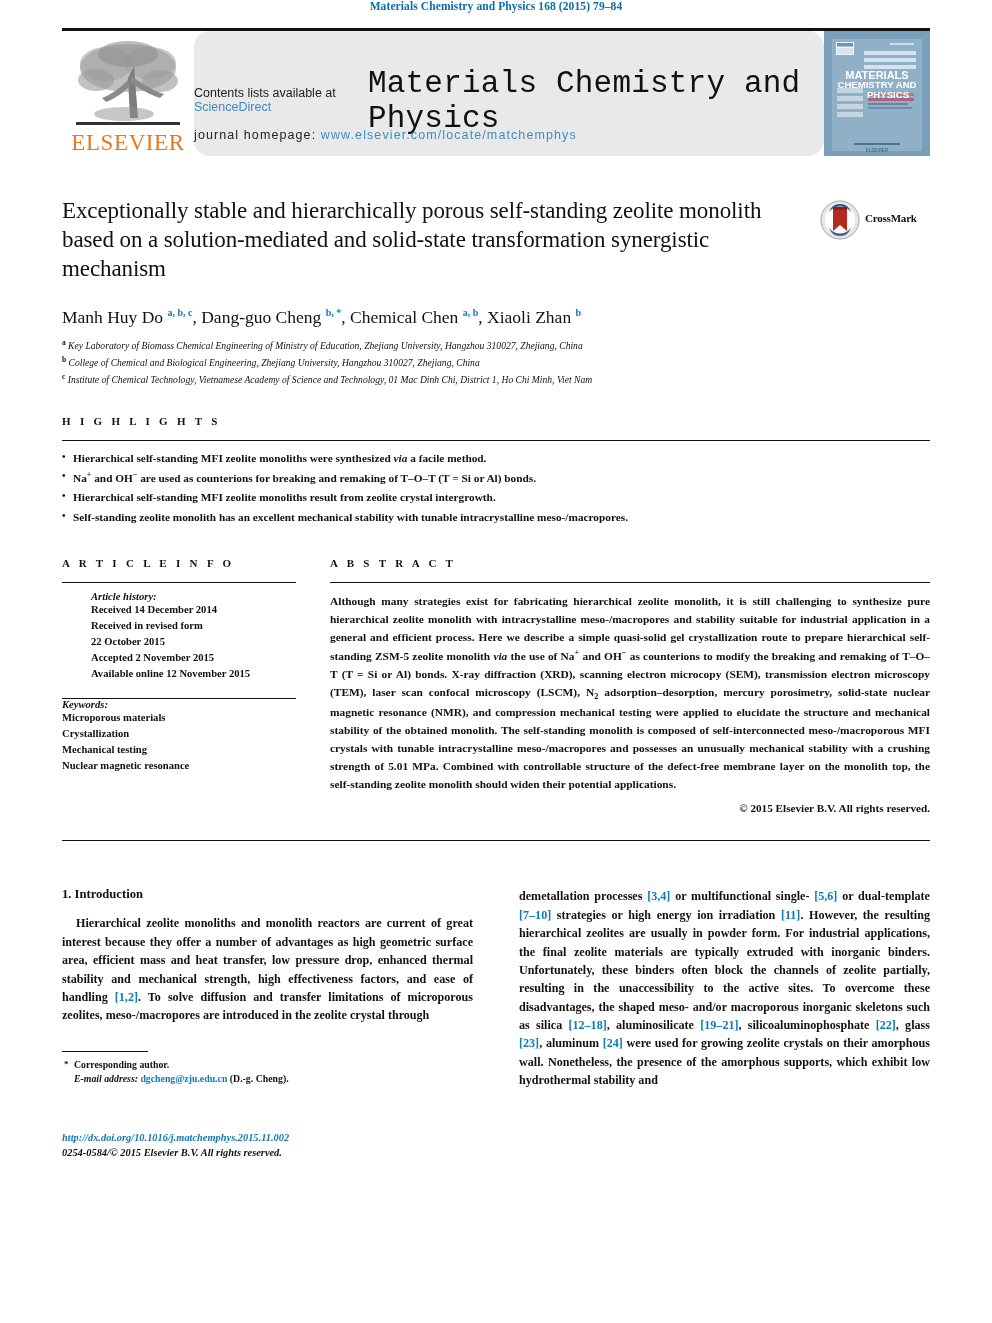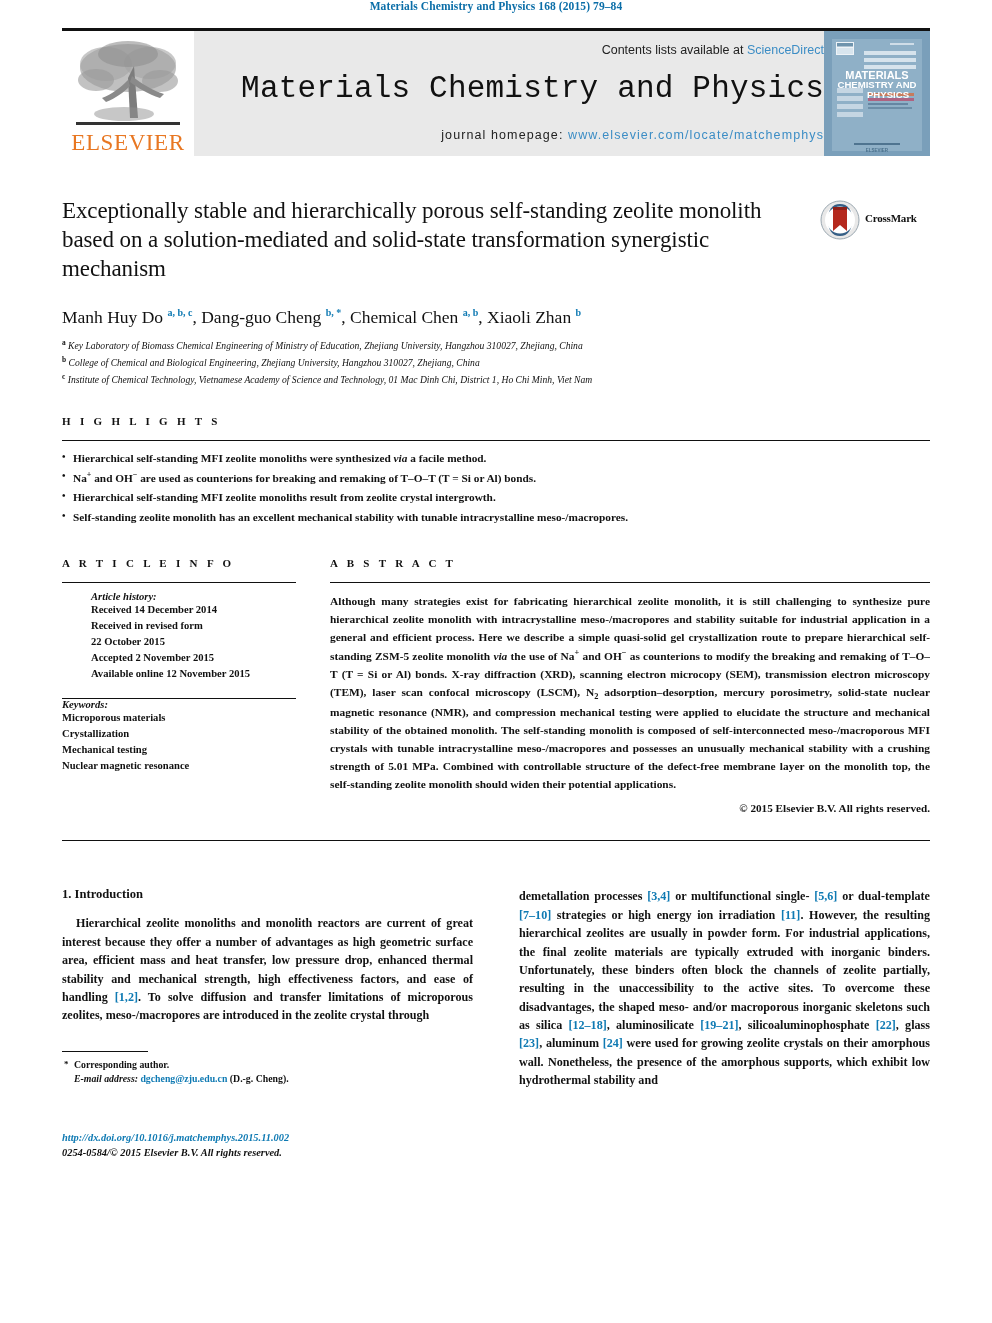--- a/index.html
+++ b/index.html
@@ -43,21 +43,21 @@
     color:#E87722;
     font-size:23px;
     letter-spacing:0.6px;
     line-height:1;
     margin-top:1px;
   }
   .banner-center {
     flex:1 1 auto;
     background:#e9e9e9;
     position:relative;
-    display:flex; flex-direction:column; align-items:flex-end;
+    display:flex; flex-direction:row; align-items:center;border-radius:16px;
   }
   .contents-line {
     font-family:"Liberation Sans", sans-serif;
     font-size:12.5px;
     color:#222;
     margin-top:12px;
   }
   .contents-line .sd { color:#3c8dc5; }
   .journal-title {
     font-family:Liberation Mono, monospace;

